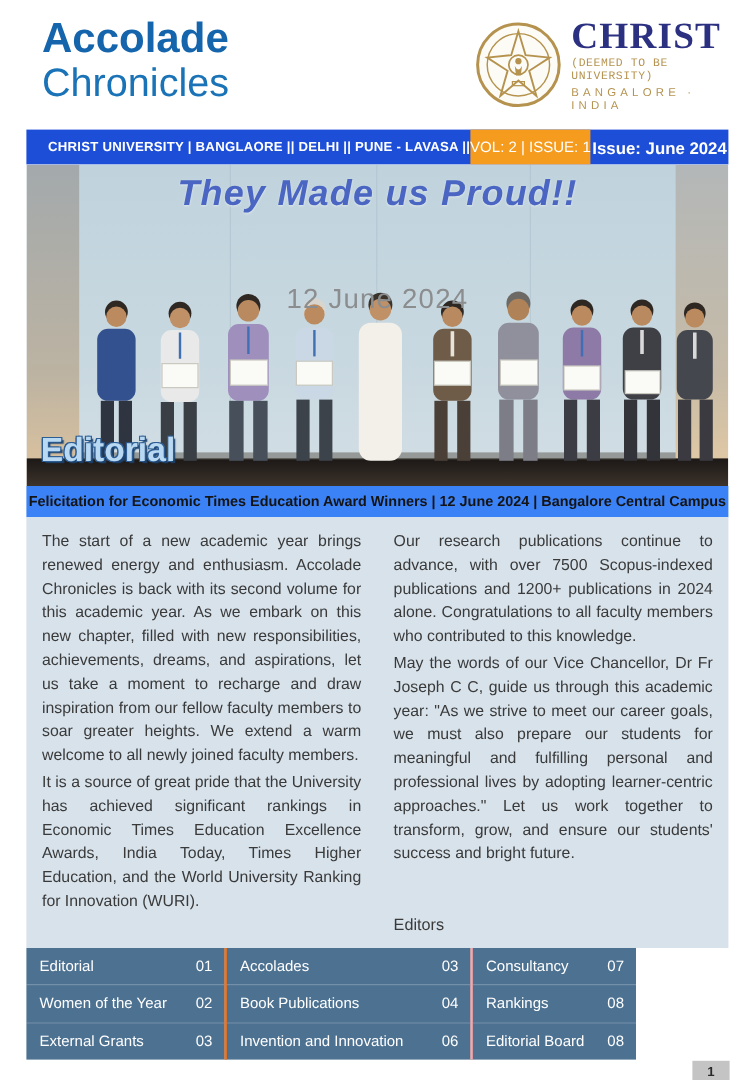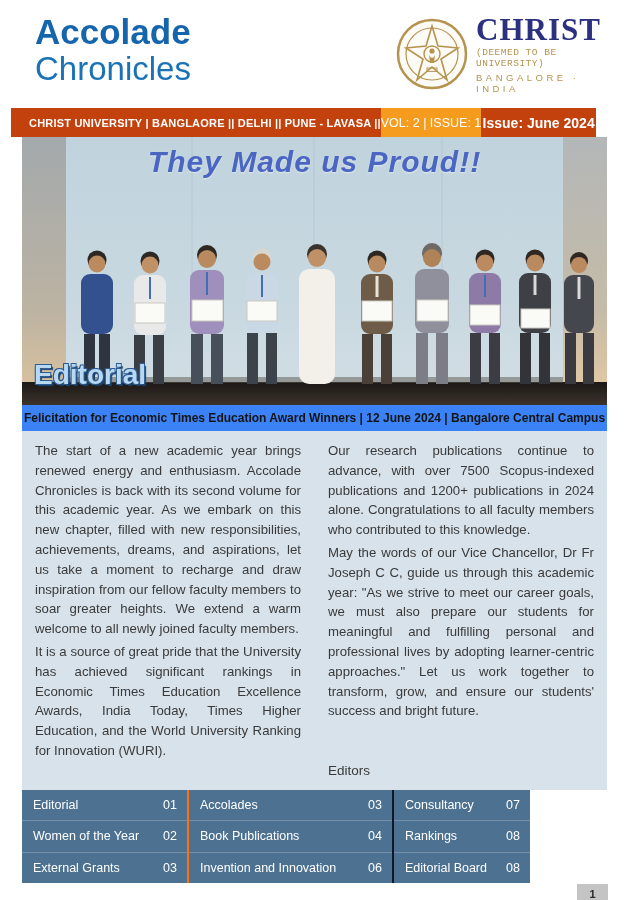--- a/index.html
+++ b/index.html
@@ -13,22 +13,22 @@
   .masthead-title .t2 { font-size:33px; font-weight:400; color:#1a73b6; line-height:1.12; }
 
   .logo { position:absolute; left:396px; top:16px; width:214px; height:76px; display:flex; align-items:center; }
   .logo-emblem { width:72px; height:72px; flex:0 0 72px; }
   .logo-text { margin-left:8px; }
   .logo-name { font-family:"Liberation Serif", serif; font-size:31px; font-weight:700; color:#2b3180; letter-spacing:1px; line-height:1; }
   .logo-sub { font-family:Liberation Mono, monospace; font-size:9.5px; color:#b5934f; letter-spacing:.5px; margin-top:2px; }
   .logo-loc { font-size:9.5px; color:#b5934f; letter-spacing:3.5px; margin-top:3px; }
 
   
-  .header-bar { position:absolute; left:11px; top:108px; width:585px; height:29px;
-    background:#c2410c; display:flex; align-items:stretch; }
+  .header-bar { position:absolute; left:22px; top:108px; width:585px; height:29px;
+    background:#1d4ed8; display:flex; align-items:stretch; }
   .hb-campuses { flex:1; display:flex; align-items:center; padding-left:18px;
     color:#fff; font-size:11px; font-weight:700; letter-spacing:.2px;
     font-stretch:condensed; white-space:nowrap; }
   .hb-vol { width:112px; background:#f59c1f; color:#fff; font-size:12.5px; font-weight:400;
     display:flex; align-items:center; justify-content:center; white-space:nowrap; }
   .hb-issue { width:193px; display:flex; align-items:center; justify-content:center;
     color:#fff; font-size:14px; font-weight:600; }
 
   
   .hero { position:absolute; left:22px; top:137px; width:585px; height:268px; overflow:hidden; }
@@ -56,21 +56,21 @@
   .col-right { left:328px; top:441px; }
   .signoff { position:absolute; left:328px; top:763px; font-size:13.5px; color:#3a3a3a; }
 
   
   .issue-table { position:absolute; left:22px; top:790px; width:585px; height:93px; display:flex; }
   .it-label { width:75px; background:#2d4257; color:#f5a427; font-weight:700; font-size:15px;
     line-height:1.25; padding:22px 0 0 11px; }
   .it-group { background:#4d7191; display:flex; flex-direction:column; }
   .it-g1 { width:165px; }
   .it-g2 { width:205px; border-left:2px solid #f97316; }
-  .it-g3 { width:138px; border-left:2px solid #0f172a; }
+  .it-g3 { width:138px; border-left:2px solid #fca5a5; }
   .it-row { flex:1; display:flex; align-items:center; justify-content:space-between;
     padding:0 10px 0 11px; color:#fff; font-size:12.5px; }
   .it-row:not(:last-child){ border-bottom:1px solid rgba(255,255,255,.22); }
   .it-page { font-size:12.5px; color:#fff;text-align:center; }
 
   
   .page-num-block { position:absolute; left:577px; top:884px; width:31px; height:16px;
     background:#c4c4c4; display:flex; align-items:flex-end; justify-content:center;
     font-size:11px; font-weight:700; color:#2a2a2a; }
 </style>
@@ -227,20 +227,21 @@
         <circle cx="557" cy="124" r="9" fill="#2e2722"></circle>
           <circle cx="557" cy="128" r="8" fill="#bb8a5f"></circle>
         <rect x="542" y="138" width="30" height="58" rx="9" fill="#44474e"></rect>
         <line x1="557" y1="140" x2="557" y2="162" stroke="#d9d9d9" stroke-width="3"></line>
         <rect x="543" y="196" width="11" height="51" fill="#3a3a40"></rect>
           <rect x="561" y="196" width="11" height="51" fill="#3a3a40"></rect>
       </g>
     </svg>
 
     <div class="screen-title">They Made us Proud!!</div>
+    <div class="screen-date">12 June 2024</div>
     <div class="editorial-label">Editorial</div>
   </div>
 
   <div class="caption-bar">Felicitation for Economic Times Education Award Winners | 12 June 2024 | Bangalore Central Campus</div>
 
   <div class="article-bg"></div>
   <div class="col col-left">
     <p>The start of a new academic year brings renewed energy and enthusiasm. Accolade Chronicles is back with its second volume for this academic year. As we embark on this new chapter, filled with new responsibilities, achievements, dreams, and aspirations, let us take a moment to recharge and draw inspiration from our fellow faculty members to soar greater heights. We extend a warm welcome to all newly joined faculty members.</p>
     <p>It is a source of great pride that the University has achieved significant rankings in Economic Times Education Excellence Awards, India Today, Times Higher Education, and the World University Ranking for Innovation (WURI).</p>
   </div>

